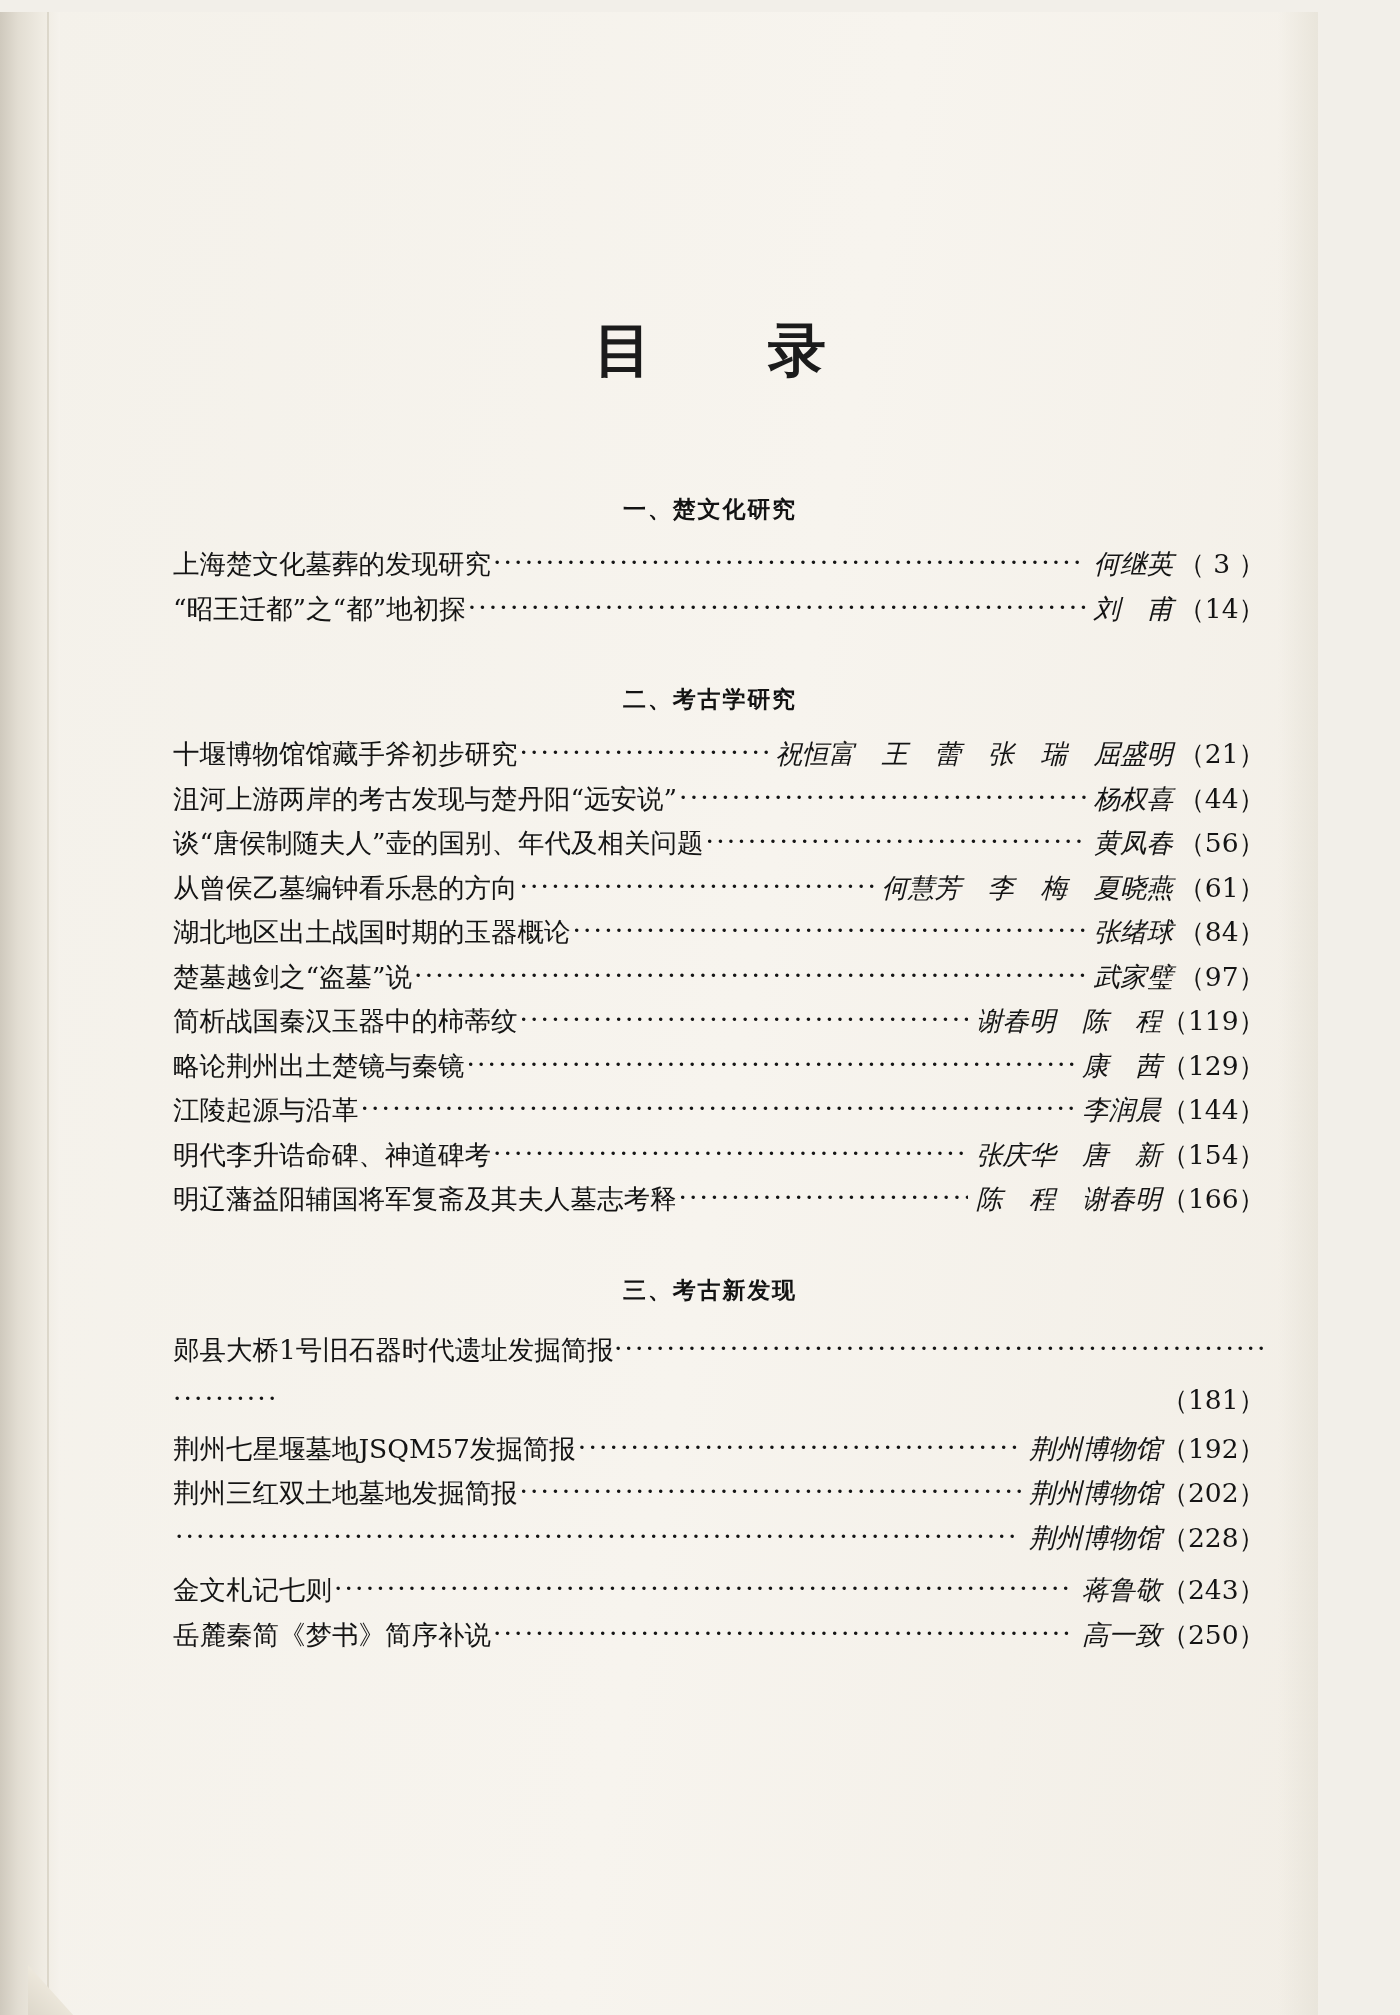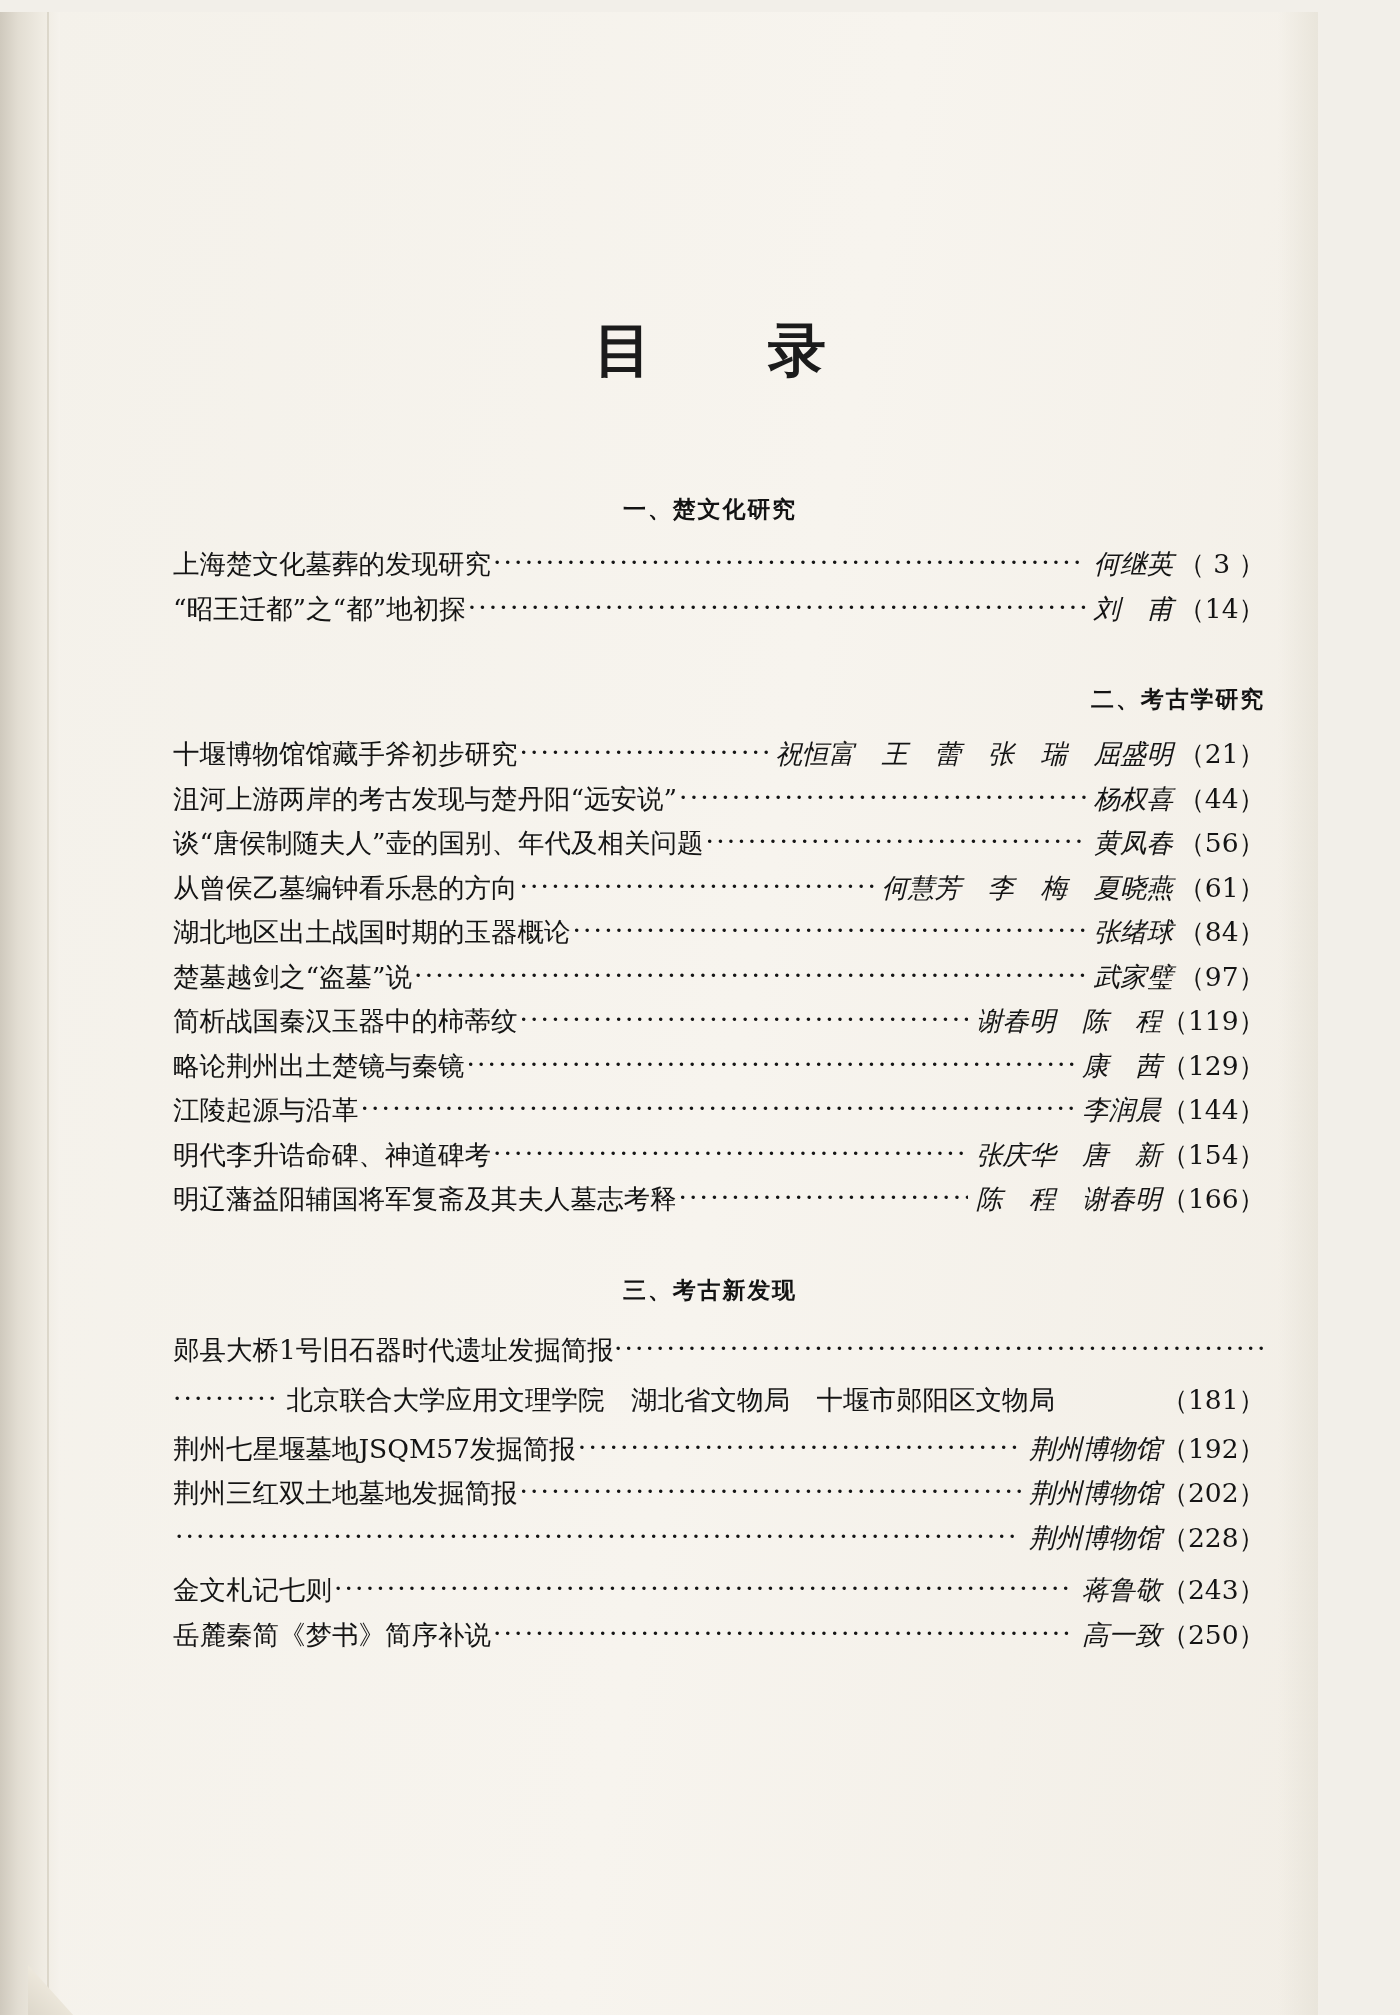--- a/index.html
+++ b/index.html
@@ -75,21 +75,21 @@
   }
 
   .section-title {
     text-align: center;
     font-size: 23px;
     font-weight: 700;
     color: #131313;
     letter-spacing: 0.08em;
   }
   .sec1 { margin-top: 104px; }
-  .sec2 { margin-top: 62px; text-align: right; }
+  .sec2 { margin-top: 62px; }
   .sec3 { margin-top: 62px; }
   .sec4 { margin-top: 62px; }
 
   .entries {
     margin-top: 26px;
   }
   .entry {
     display: flex;
     align-items: baseline;
     font-size: 26.5px;
@@ -252,21 +252,20 @@
 
     <div class="section-title sec3">三、考古新发现</div>
     <div class="entries">
       <div class="entry-multiline">
         <div class="l1">
           <span class="title">郧县大桥1号旧石器时代遗址发掘简报</span>
           <span class="grow">·························································································································································</span>
         </div>
         <div class="l2">
           <span class="lead-dots">··········</span>
-          <span class="authors">北京联合大学应用文理学院　湖北省文物局　十堰市郧阳区文物局</span>
           <span class="page-no">（181）</span>
         </div>
       </div>
       <div class="entry">
         <span class="title">荆州七星堰墓地JSQM57发掘简报</span>
         <span class="leader">·························································································································································</span>
         <span class="authors">荆州博物馆</span>
         <span class="page-no">（192）</span>
       </div>
       <div class="entry">

